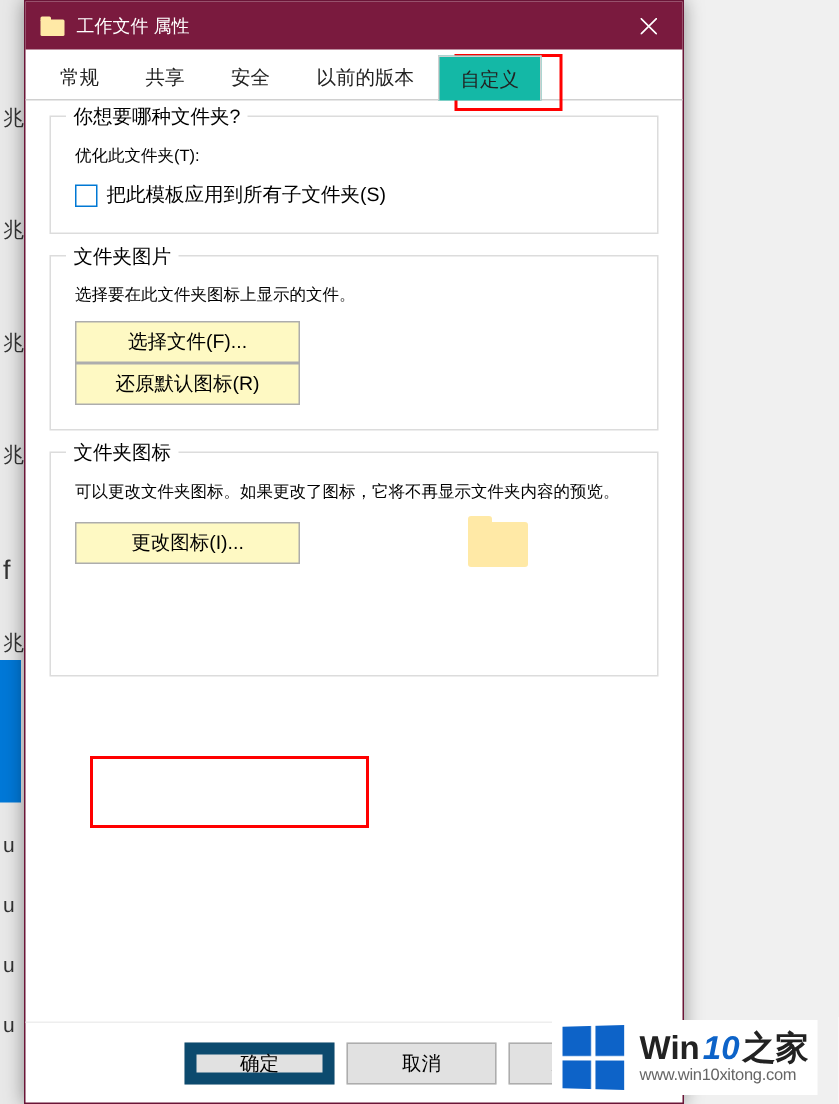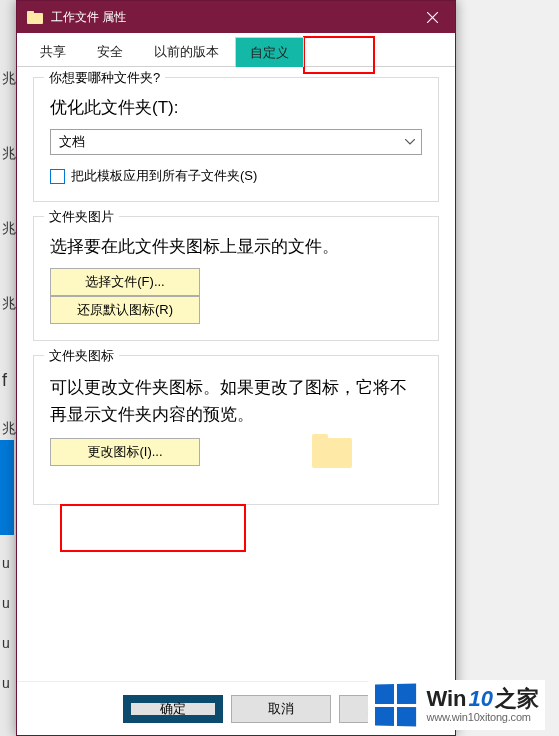--- a/index.html
+++ b/index.html
@@ -124,21 +124,21 @@
   }
   .group-title {
     position: absolute;
     top: -9px; left: 10px;
     background: #fff;
     padding: 0 5px;
     font-size: 13px;
     color: #000;
   }
   .label-row {
-    font-size: 17px;
+    font-size: 11px;
     color: #000;
     margin-bottom: 10px;
   }
   .select {
     width: 100%;
     height: 26px;
     border: 1px solid #a0a0a0;
     background: #fff;
     padding: 0 24px 0 8px;
     font-size: 13px;
@@ -283,39 +283,32 @@
     <span class="folder-ico"></span>
     <span class="title-txt">工作文件 属性</span>
     <div class="close">
       <svg viewBox="0 0 11 11">
           <path d="M0 0 L11 11 M11 0 L0 11" stroke="#fff" stroke-width="1.1"></path>
         </svg>
     </div>
   </div>
 
   <div class="tabs">
+    <div class="tab">常规</div>
     <div class="tab">共享</div>
     <div class="tab">安全</div>
     <div class="tab">以前的版本</div>
     <div class="tab active">自定义</div>
   </div>
 
   <div class="content">
 
     <div class="group">
       <div class="group-title">你想要哪种文件夹?</div>
       <div class="label-row">优化此文件夹(T):</div>
-      <div class="select">
-        <span>文档</span>
-        <span class="chev">
-          <svg viewBox="0 0 10 6">
-              <path d="M0 0 L5 5 L10 0" stroke="#555" stroke-width="1.2" fill="none"></path>
-            </svg>
-        </span>
-      </div>
       <div class="checkbox-row">
         <span class="checkbox"></span>
         <span>把此模板应用到所有子文件夹(S)</span>
       </div>
     </div>
 
     <div class="group">
       <div class="group-title">文件夹图片</div>
       <div class="label-row">选择要在此文件夹图标上显示的文件。</div>
       <div>

